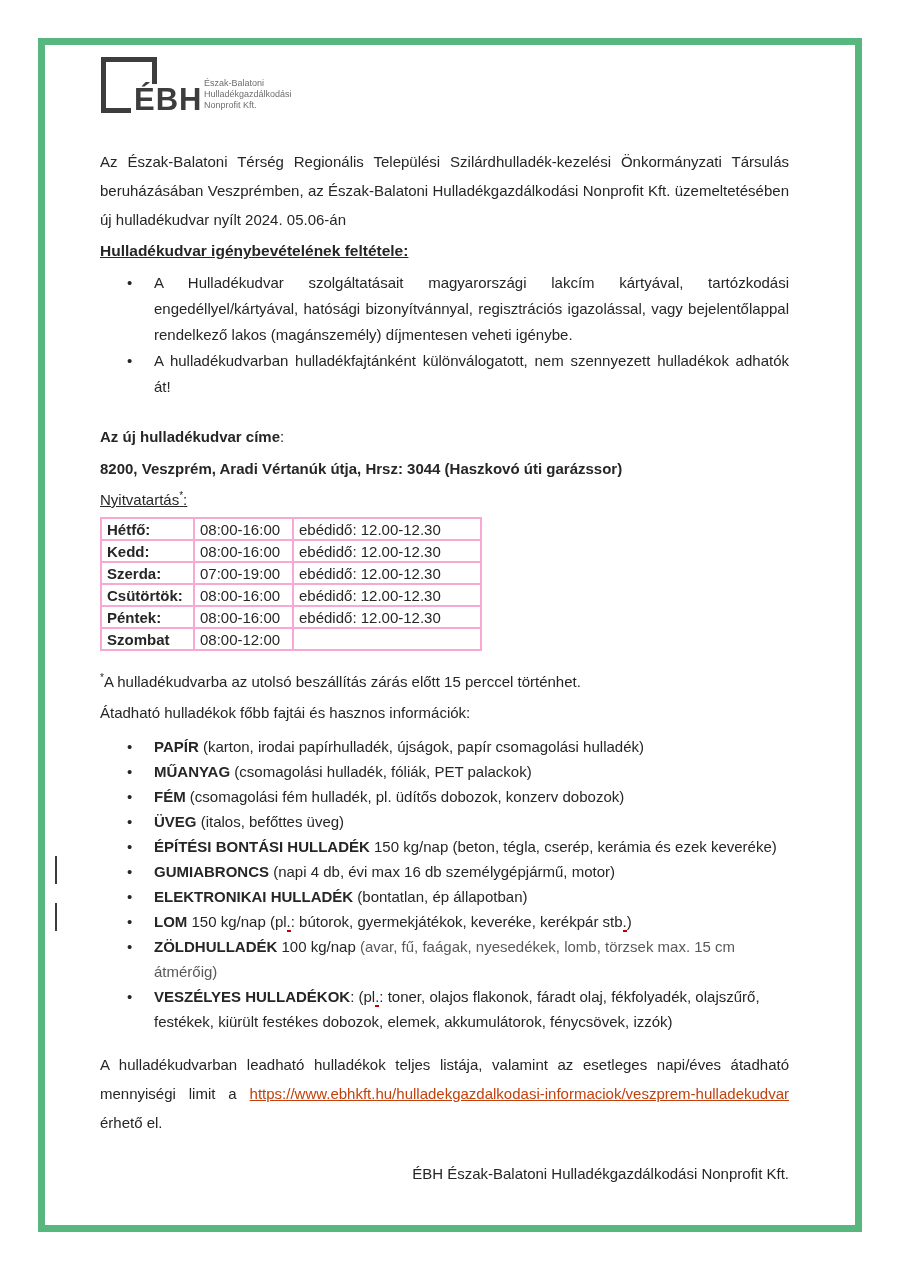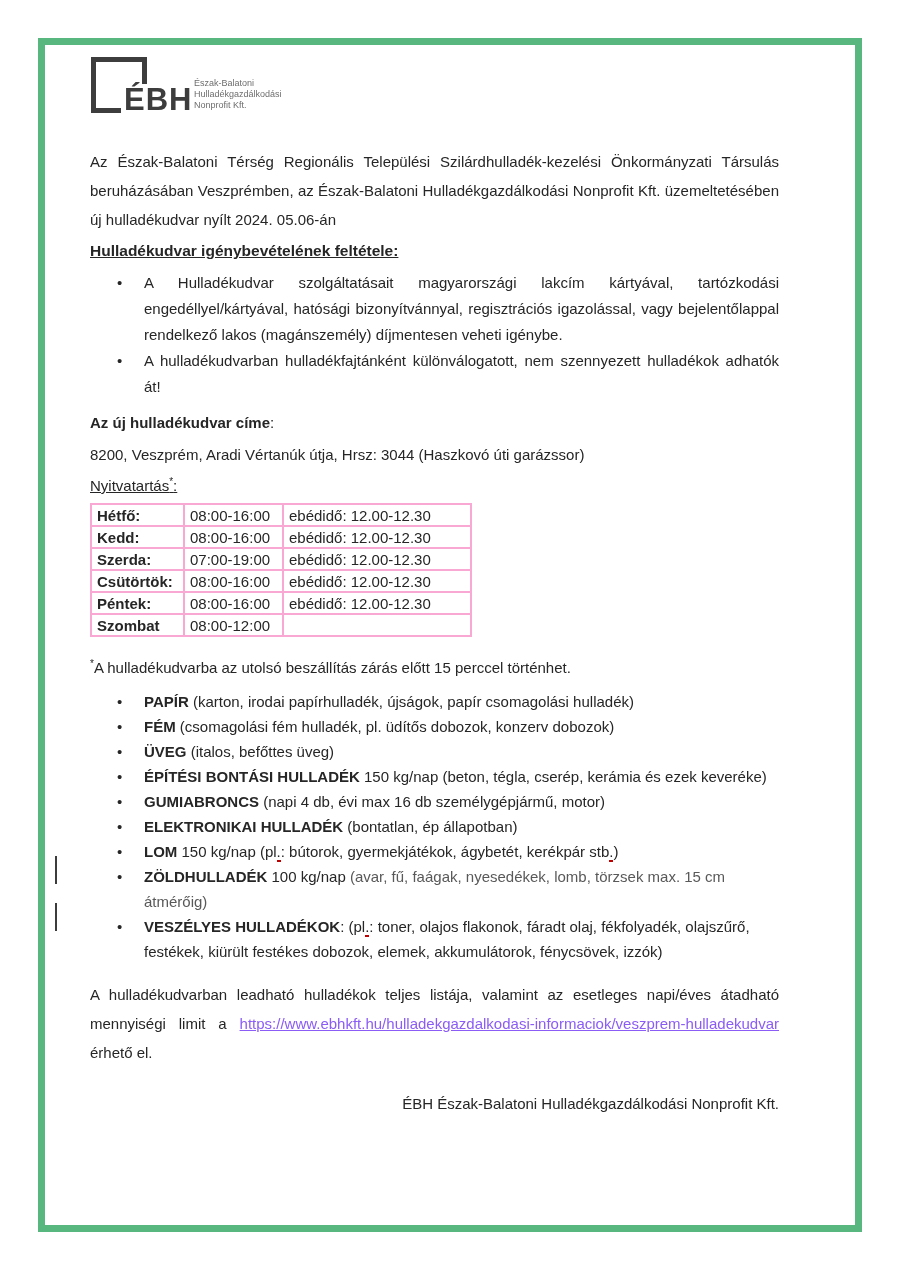--- a/index.html
+++ b/index.html
@@ -5,62 +5,62 @@
   html,body{margin:0;padding:0;background:#fff;}
   body{
     width:900px;height:1273px;position:relative;overflow:hidden;
     font-family:"Liberation Sans","DejaVu Sans",sans-serif;
     color:#262626;font-size:15px;
   }
   .frame{
     position:absolute;left:38px;top:38px;right:38px;bottom:41px;
     border:7px solid #58b77f;pointer-events:none;
   }
-  .content{position:absolute;left:90px;top:0;width:689px;}
+  .content{position:absolute;left:100px;top:0;width:689px;}
 
   
   .logo{position:relative;margin-top:57px;height:62px;}
   .logo-square{position:absolute;left:1px;top:0;width:46px;height:46px;border:5px solid #3d3d3d;}
   .logo-abbr{
     position:absolute;left:31px;top:27px;background:#fff;
     font-size:31px;font-weight:700;color:#3d3d3d;line-height:0.95;padding:1px 2px 0 3px;
     letter-spacing:1px;
   }
   .logo-sub{position:absolute;left:104px;top:21px;font-size:9px;line-height:11px;color:#6e6e6e;}
 
   p{margin:0;}
   .justify{text-align:justify;}
   .intro{margin-top:28px;line-height:29px;}
   .cond-heading{margin:4px 0 0;font-size:15.5px;font-weight:700;text-decoration:underline;line-height:26px;}
   .cond-list{margin:6px 0 0;padding:0 0 0 27px;list-style:none;}
   .cond-list li{position:relative;padding-left:27px;line-height:26px;text-align:justify;}
   .cond-list li::before{content:"\2022";position:absolute;left:0;top:0;}
-  .addr-heading{margin-top:12px;line-height:22px;}
+  .addr-heading{margin-top:26px;line-height:22px;}
   .addr-heading b{font-weight:700;}
-  .addr-line{margin-top:10px;line-height:22px;font-weight:400;}
+  .addr-line{margin-top:10px;line-height:22px;font-weight:700;}
   .opening-label{margin-top:9px;line-height:22px;text-decoration:underline;}
   sup{font-size:10px;line-height:0;vertical-align:super;}
 
   table.hours{border-collapse:collapse;margin-top:6px;table-layout:fixed;font-size:15px;}
   table.hours td{border:2px solid #f9a8d4;height:20px;padding:0 5px;line-height:19px;white-space:nowrap;overflow:hidden;}
   table.hours td.c-day{width:81px;font-weight:700;}
   table.hours td.c-hours{width:87px;}
   table.hours td.c-lunch{width:176px;}
 
   .footnote{margin-top:20px;line-height:22px;}
   .waste-heading{margin-top:9px;line-height:22px;}
   .waste-list{margin:10px 0 0;padding:0 0 0 27px;list-style:none;}
   .waste-list li{position:relative;padding-left:27px;line-height:25px;}
   .waste-list li::before{content:"\2022";position:absolute;left:0;top:0;}
   .b{font-weight:700;}
   .g{color:#595959;}
   .r{border-bottom:2px dotted #c00000;}
 
   .link-para{margin-top:16px;line-height:29px;}
-  .doclink{color:#8b5cf6;text-decoration:underline;cursor:pointer;word-break:break-all;}
+  .doclink{color:#c2410c;text-decoration:underline;cursor:pointer;word-break:break-all;}
   .contact-para{margin-top:8px;line-height:29px;}
   .signature{margin-top:26px;line-height:22px;text-align:right;}
 
   .change-bar{position:absolute;left:55px;width:2px;background:#3c3c3c;}
   #change-bar-1{top:856px;height:28px;}
   #change-bar-2{top:903px;height:28px;}
 </style>
 </head>
 <body>
 
@@ -124,29 +124,31 @@
           <tr>
             <td class="c-day">Szombat</td>
             <td class="c-hours">08:00-12:00</td>
             <td class="c-lunch"></td>
           </tr>
         </tbody>
     </table>
 
     <p class="footnote"><sup>*</sup><span>A hulladékudvarba az utolsó beszállítás zárás előtt 15 perccel történhet.</span></p>
 
+    <p class="waste-heading">Átadható hulladékok főbb fajtái és hasznos információk:</p>
 
     <ul class="waste-list">
         <li><span class="b">PAPÍR</span><span> (karton, irodai papírhulladék, újságok, papír csomagolási hulladék)</span></li>
+        <li><span class="b">MŰANYAG</span><span> (csomagolási hulladék, fóliák, PET palackok)</span></li>
         <li><span class="b">FÉM</span><span> (csomagolási fém hulladék, pl. üdítős dobozok, konzerv dobozok)</span></li>
         <li><span class="b">ÜVEG</span><span> (italos, befőttes üveg)</span></li>
         <li><span class="b">ÉPÍTÉSI BONTÁSI HULLADÉK</span><span> 150 kg/nap (beton, tégla, cserép, kerámia és ezek keveréke)</span></li>
         <li><span class="b">GUMIABRONCS</span><span>  (napi 4 db, évi max 16 db személygépjármű, motor)</span></li>
         <li><span class="b">ELEKTRONIKAI HULLADÉK</span><span> (bontatlan, ép állapotban)</span></li>
-        <li><span class="b">LOM</span><span> 150 kg/nap (pl</span><span class="r">.</span><span>: bútorok, gyermekjátékok, ágybetét, kerékpár stb</span><span class="r">.</span><span>)</span></li>
+        <li><span class="b">LOM</span><span> 150 kg/nap (pl</span><span class="r">.</span><span>: bútorok, gyermekjátékok, keveréke, kerékpár stb</span><span class="r">.</span><span>)</span></li>
         <li><span class="b">ZÖLDHULLADÉK</span><span> 100 kg/nap </span><span class="g">(avar, fű, faágak, nyesedékek, lomb, törzsek max. 15 cm átmérőig)</span></li>
         <li><span class="b">VESZÉLYES HULLADÉKOK</span><span>: (pl</span><span class="r">.</span><span>: toner, olajos flakonok, fáradt olaj, fékfolyadék, olajszűrő, festékek, kiürült festékes dobozok, elemek, akkumulátorok, fénycsövek, izzók)</span></li>
       </ul>
 
     <p class="link-para justify"><span>A hulladékudvarban leadható hulladékok teljes listája, valamint az esetleges napi/éves átadható mennyiségi limit a </span><a class="doclink" href="#">https://www.ebhkft.hu/hulladekgazdalkodasi-informaciok/veszprem-hulladekudvar</a><span> érhető el.</span></p>
 
 
     <p class="signature">ÉBH Észak-Balatoni Hulladékgazdálkodási Nonprofit Kft.</p>
 
   </div>

